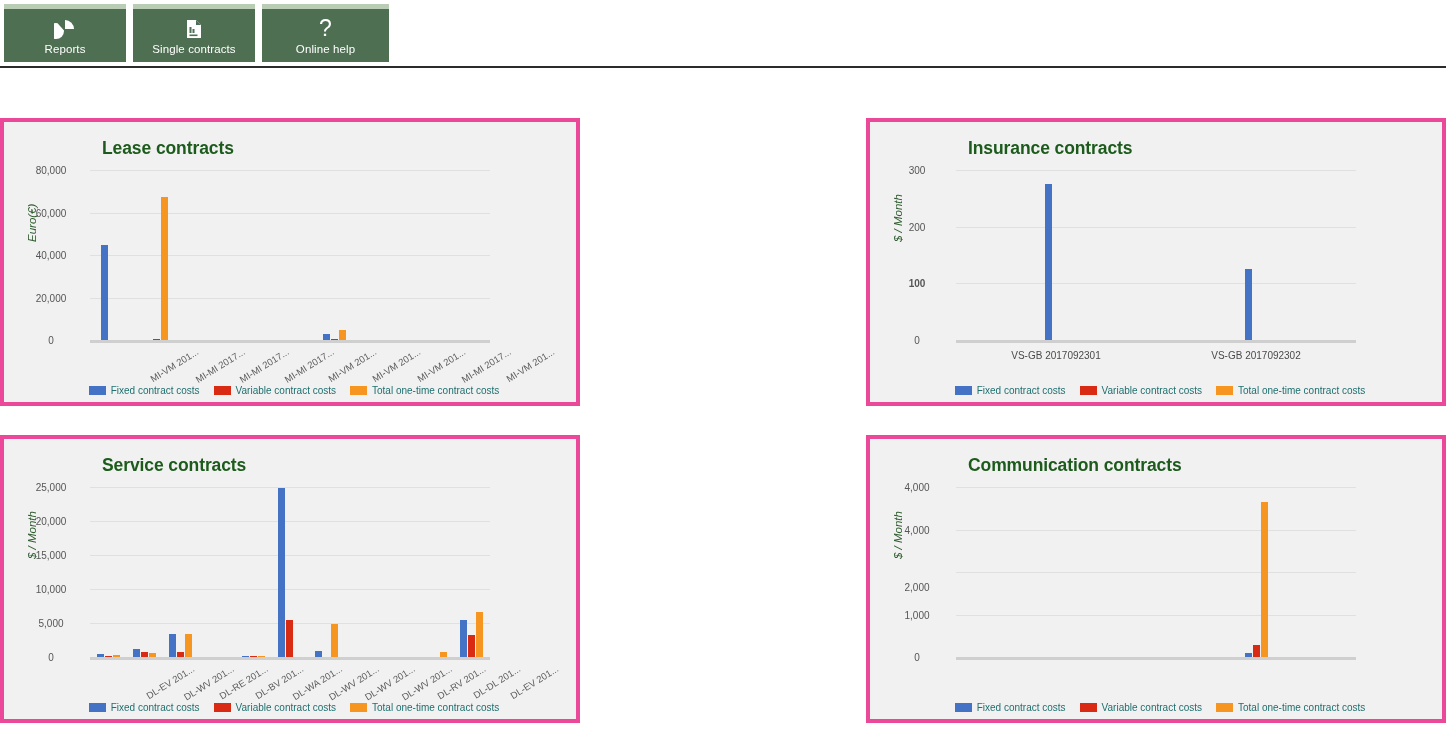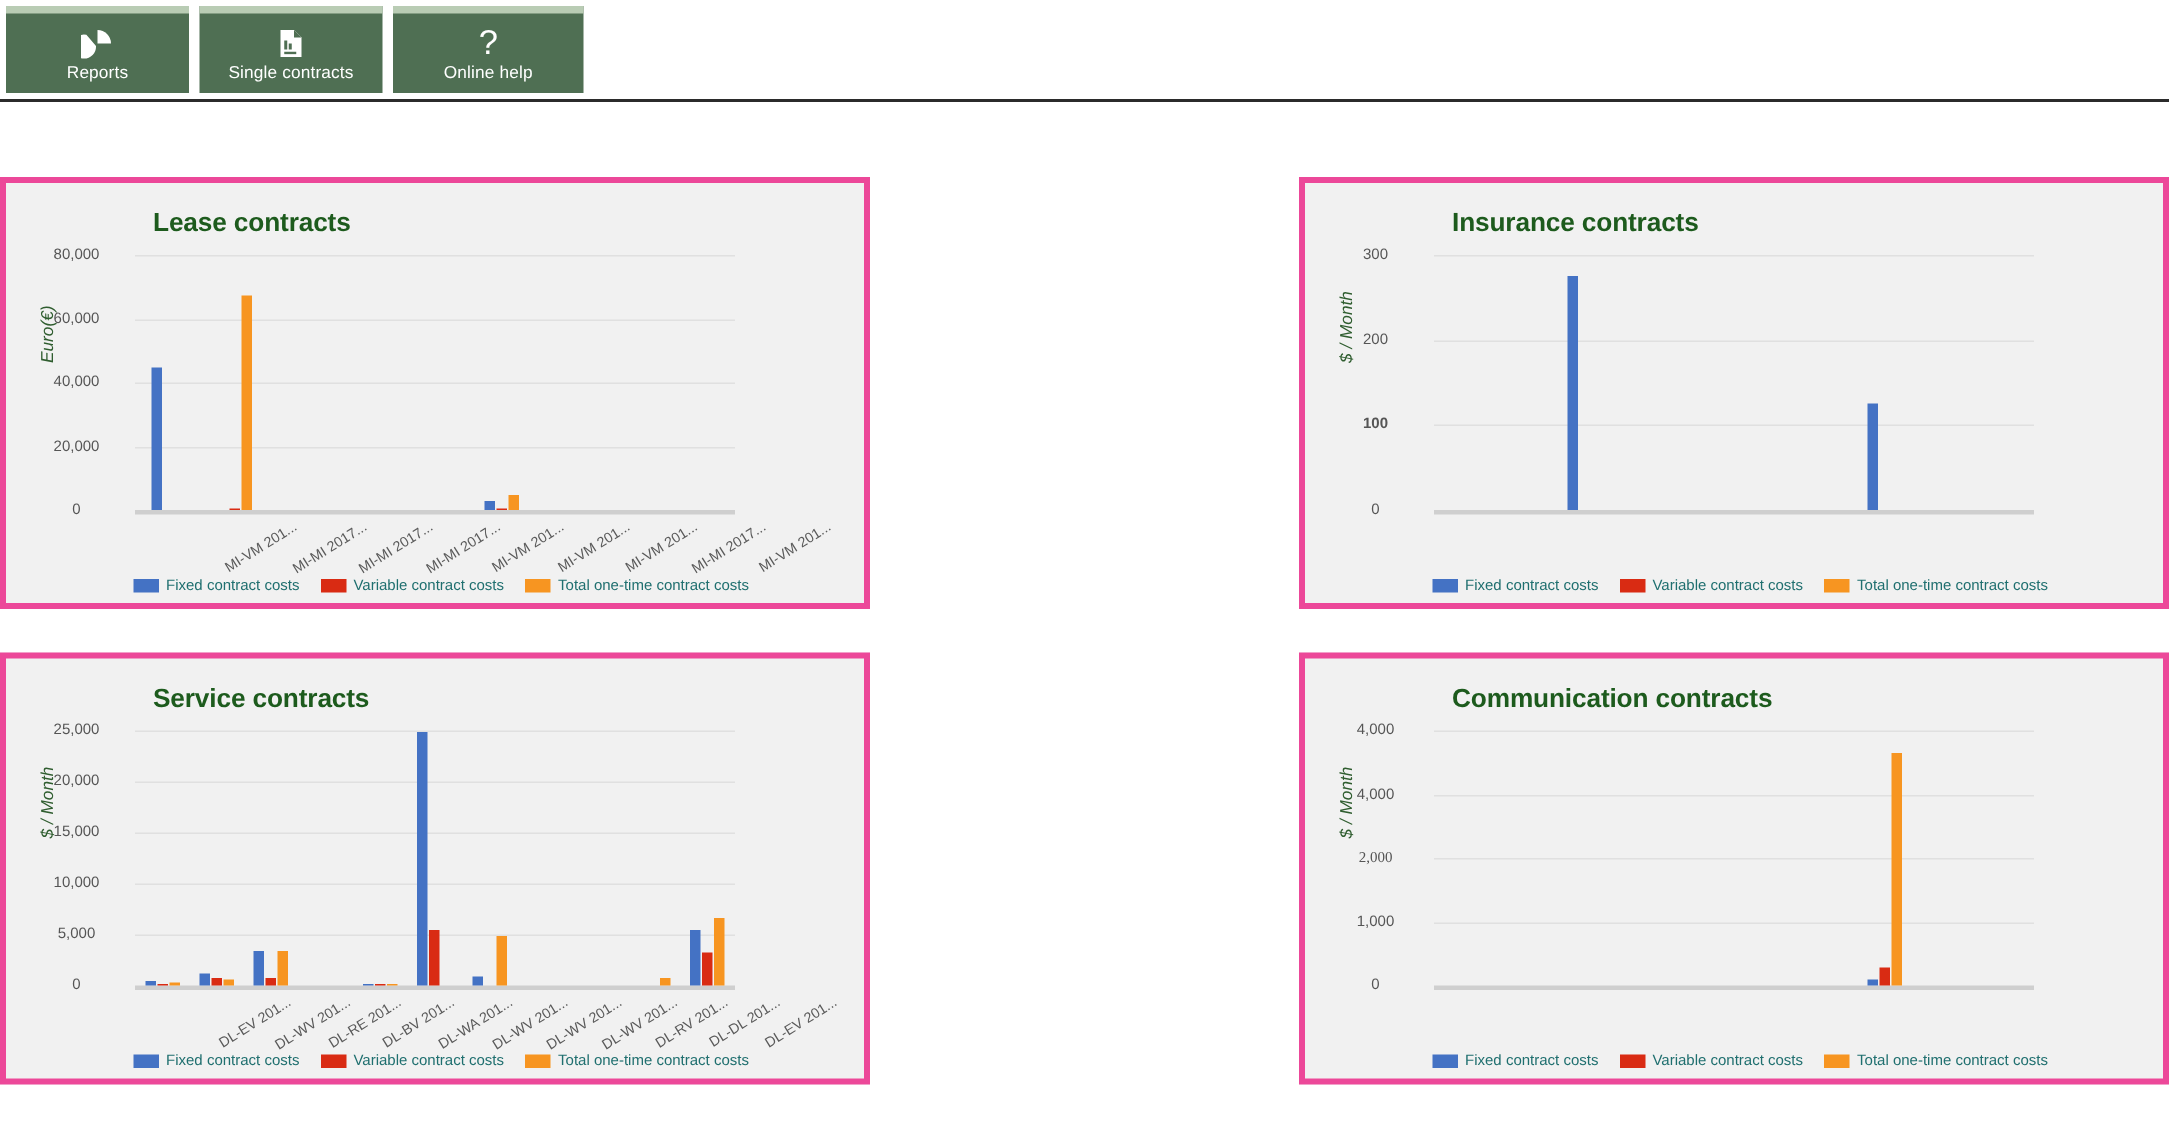--- a/index.html
+++ b/index.html
@@ -300,20 +300,24 @@
               <div class="bar b" style="height: 155.833px;"></div>
               <div class="bar r" style="height: 0px; visibility: hidden;"></div>
               <div class="bar o" style="height: 0px; visibility: hidden;"></div>
             </div>
             <div class="group" style="left: 200px; width: 200px;">
               <div class="bar b" style="height: 70.8333px;"></div>
               <div class="bar r" style="height: 0px; visibility: hidden;"></div>
               <div class="bar o" style="height: 0px; visibility: hidden;"></div>
             </div>
           </div>
+        </div>
+        <div class="xticks">
+          <div class="xtick flat" style="left: 0px; width: 200px; top: 4px;">VS-GB 2017092301</div>
+          <div class="xtick flat" style="left: 200px; width: 200px; top: 4px;">VS-GB 2017092302</div>
         </div>
         <div class="legend">
           <div class="legitem">
             <span class="legsw" style="background:#4472c4"></span>
             <span class="legtxt">Fixed contract costs</span>
           </div>
           <div class="legitem">
             <span class="legsw" style="background:#d92b13"></span>
             <span class="legtxt">Variable contract costs</span>
           </div>
@@ -462,21 +466,21 @@
     </div>
     <div class="panel" style="left: 866px; top: 367px;">
       <div class="chartcard">
         <div class="chart-title">Communication contracts</div>
         <div class="ylabel">$ / Month</div>
         <div class="plot">
           <div class="ytick" style="top: 170px;">0</div>
           <div class="gridline" style="top: 127.5px;"></div>
           <div class="ytick" style="top: 127.5px;">1,000</div>
           <div class="gridline" style="top: 85px;"></div>
-          <div class="ytick" style="top: 85px; font-family: Liberation Serif, serif;">2,000</div>
+          <div class="ytick" style="top: 100px;">2,000</div>
           <div class="gridline" style="top: 42.5px;"></div>
           <div class="ytick" style="top: 42.5px;">4,000</div>
           <div class="gridline" style="top: 0px;"></div>
           <div class="ytick" style="top: 0px;">4,000</div>
           <div class="axisline"></div>
           <div class="bars">
             <div class="group" style="left: 0px; width: 200px;">
               <div class="bar b" style="height: 0px; visibility: hidden;"></div>
               <div class="bar r" style="height: 0px; visibility: hidden;"></div>
               <div class="bar o" style="height: 0px; visibility: hidden;"></div>

